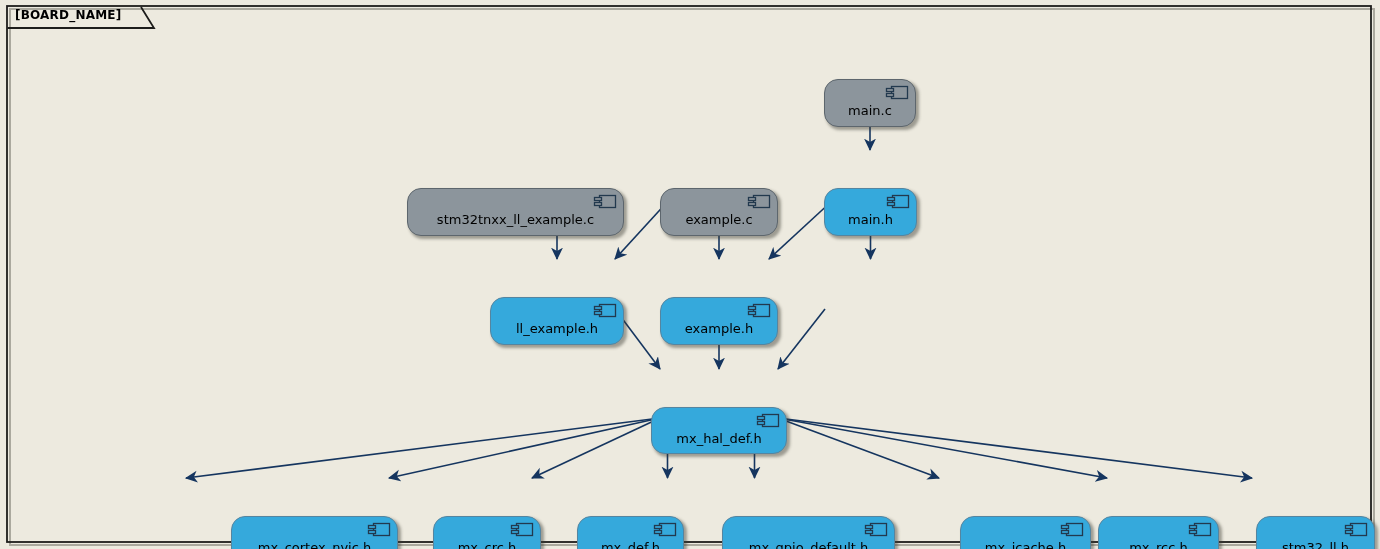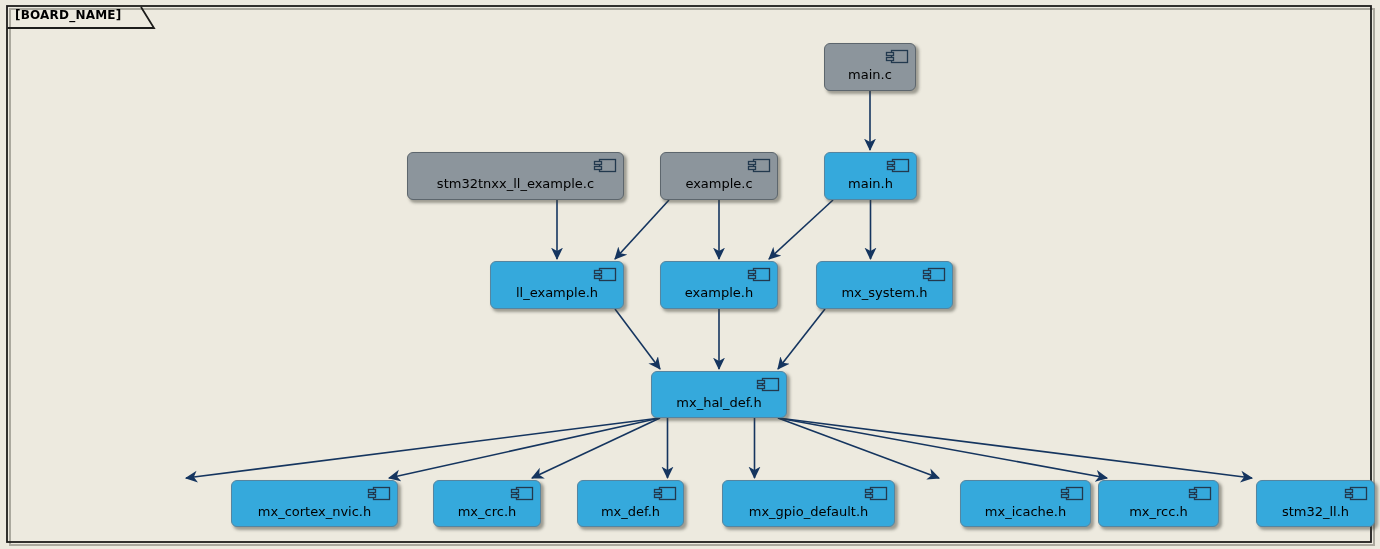--- a/index.html
+++ b/index.html
@@ -43,29 +43,30 @@
     top: 8px;
     font-size: 12px;
     font-weight: bold;
     color: #000000;
     letter-spacing: 0.2px;
     white-space: nowrap;
   }
   .node {
     position: absolute;
     box-sizing: border-box;
-    border-radius: 6px;
+    border-radius: 14px;
     display: flex;
     align-items: center;
     justify-content: center;
     font-size: 13px;
     color: #000000;
     padding-top: 15px;
     box-shadow: 2.5px 2.5px 3px rgba(60,60,50,0.45);
     white-space: nowrap;
+    margin-top: 36px;
   }
   .node.header {
     background: #35A9DC;
     border: 1.5px solid #5585A0;
   }
   .node.source {
     background: #8C959C;
     border: 1.5px solid #5D666D;
   }
   .comp-icon {
@@ -183,30 +184,20 @@
     <span class="comp-icon">
         <svg width="26" height="17" viewBox="0 0 26 17">
           <rect class="outline" x="7.5" y="2.5" width="16" height="12"></rect>
           <rect class="tab" x="2.5" y="4.5" width="7" height="3"></rect>
           <rect class="tab" x="2.5" y="9.5" width="7" height="3"></rect>
         </svg>
       </span>
     <span>example.h</span>
   </div>
 
-  <div class="node header" style="left:816px;top:261px;width:137px;height:48px">
-    <span class="comp-icon">
-        <svg width="26" height="17" viewBox="0 0 26 17">
-          <rect class="outline" x="7.5" y="2.5" width="16" height="12"></rect>
-          <rect class="tab" x="2.5" y="4.5" width="7" height="3"></rect>
-          <rect class="tab" x="2.5" y="9.5" width="7" height="3"></rect>
-        </svg>
-      </span>
-    <span>mx_system.h</span>
-  </div>
 
   <div class="node header" style="left:651px;top:371px;width:136px;height:47px">
     <span class="comp-icon">
         <svg width="26" height="17" viewBox="0 0 26 17">
           <rect class="outline" x="7.5" y="2.5" width="16" height="12"></rect>
           <rect class="tab" x="2.5" y="4.5" width="7" height="3"></rect>
           <rect class="tab" x="2.5" y="9.5" width="7" height="3"></rect>
         </svg>
       </span>
     <span>mx_hal_def.h</span>

